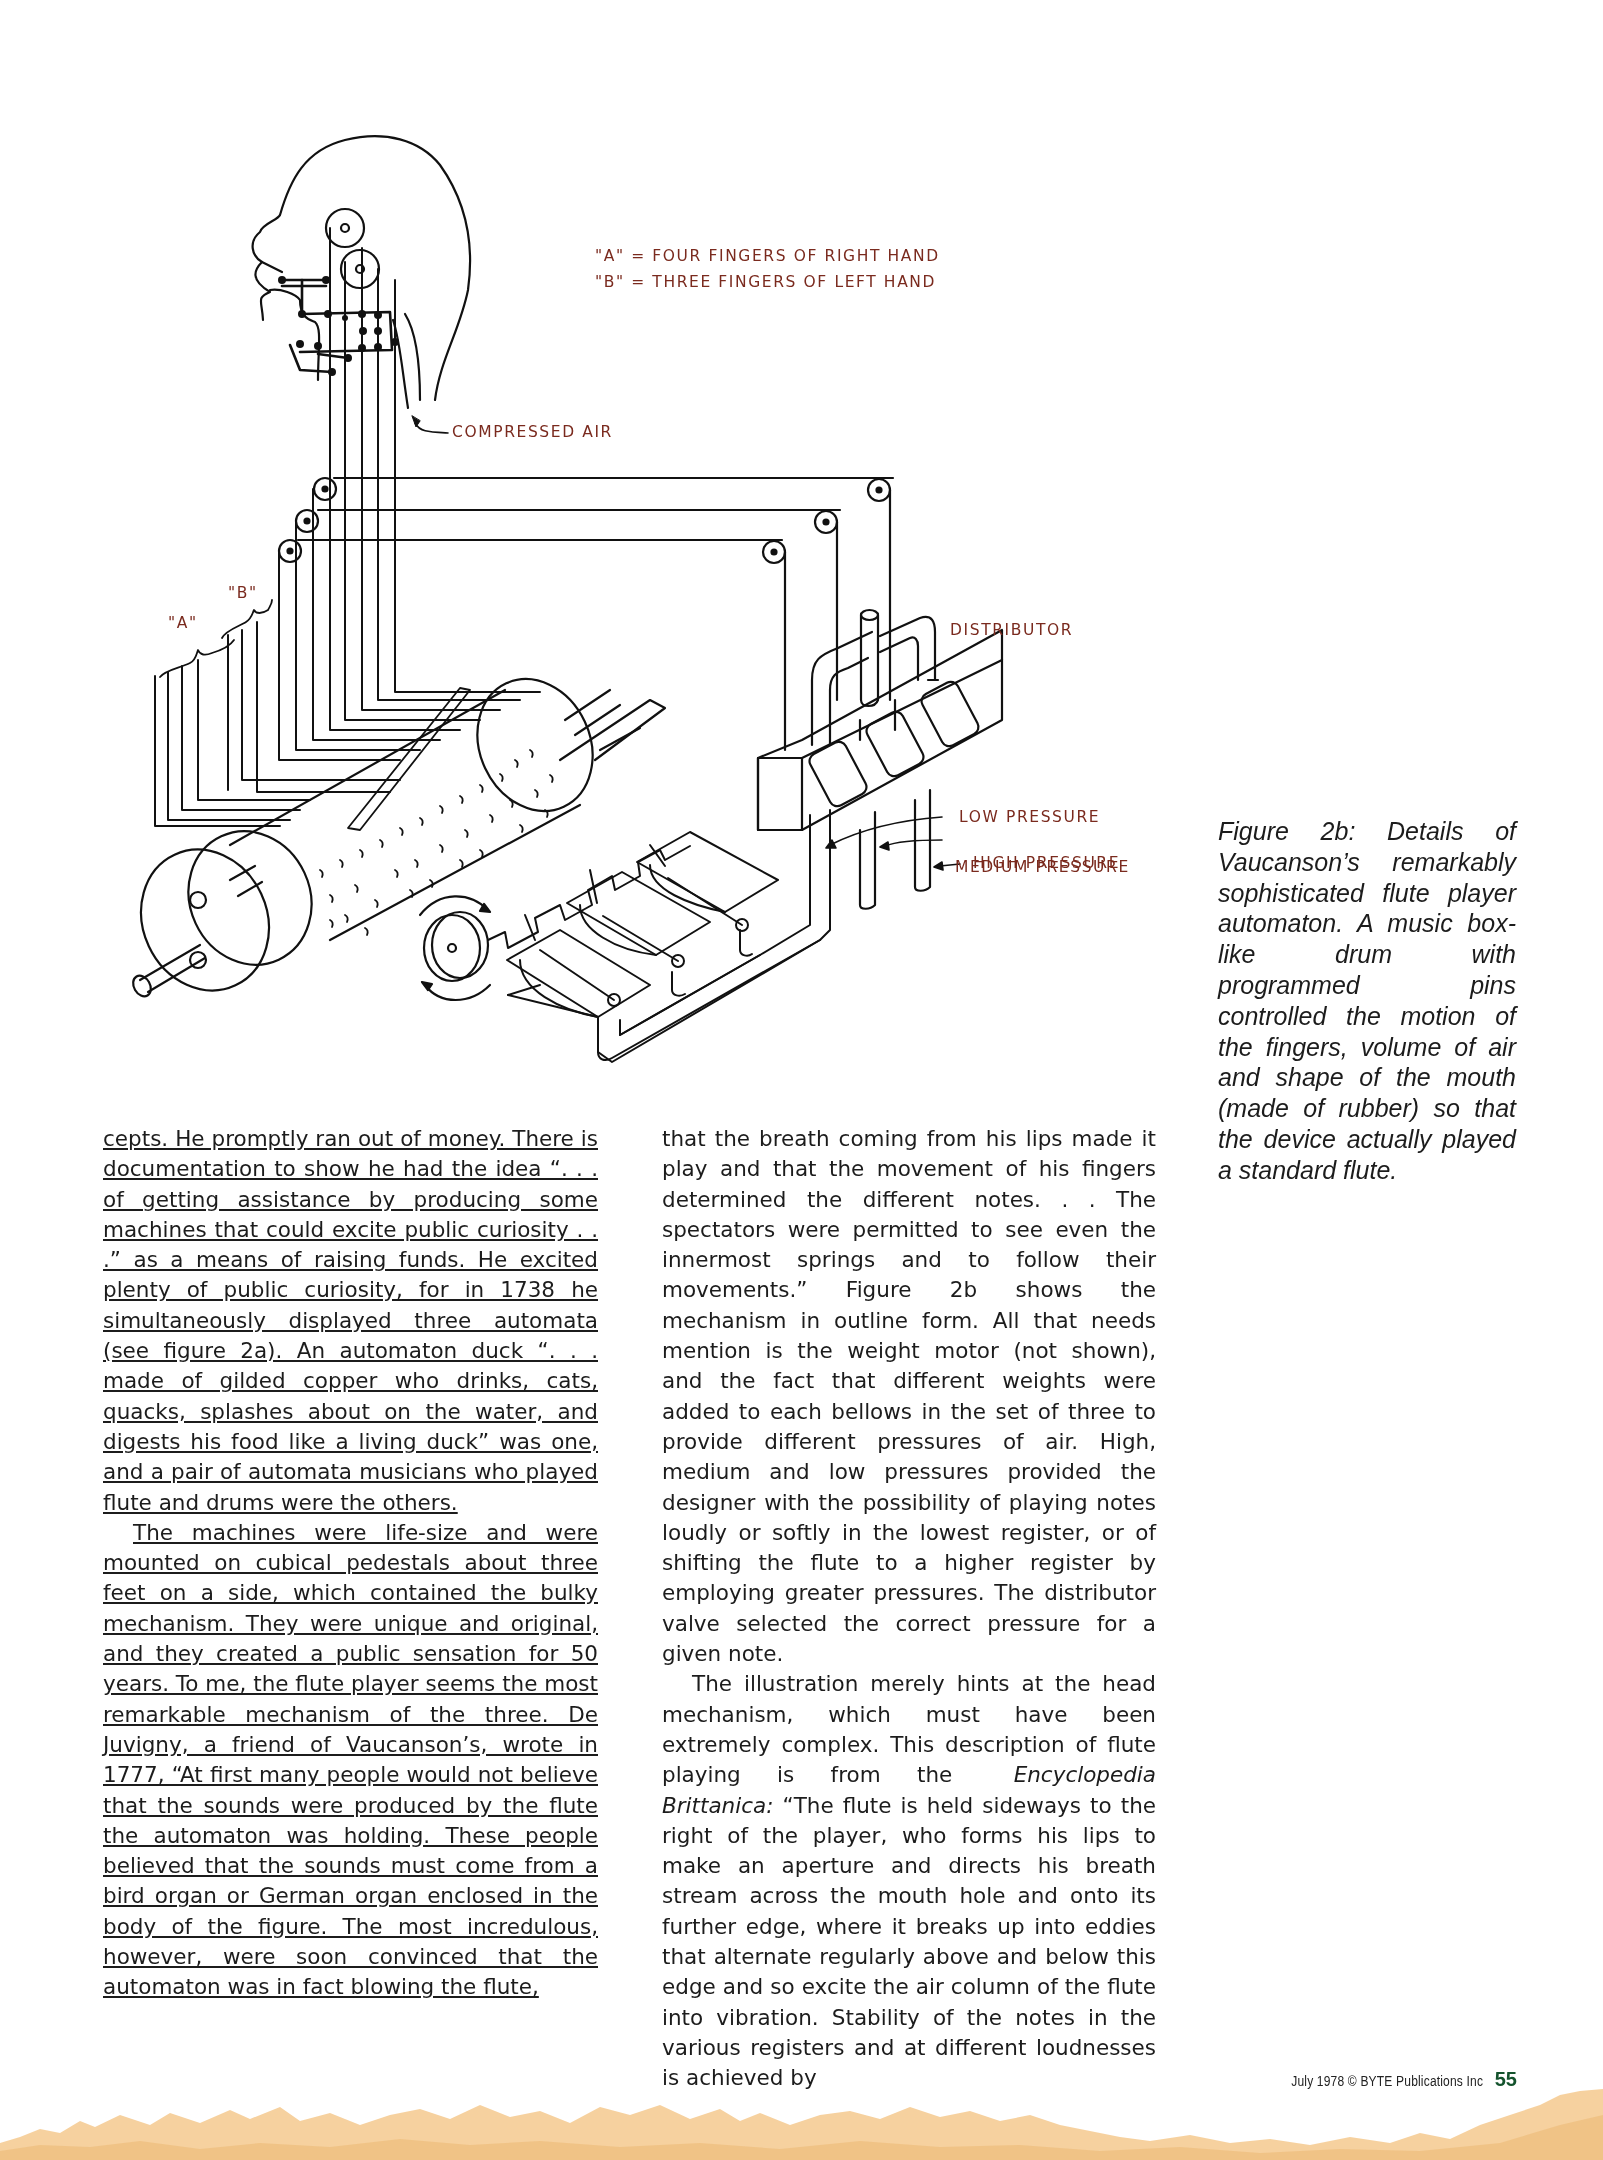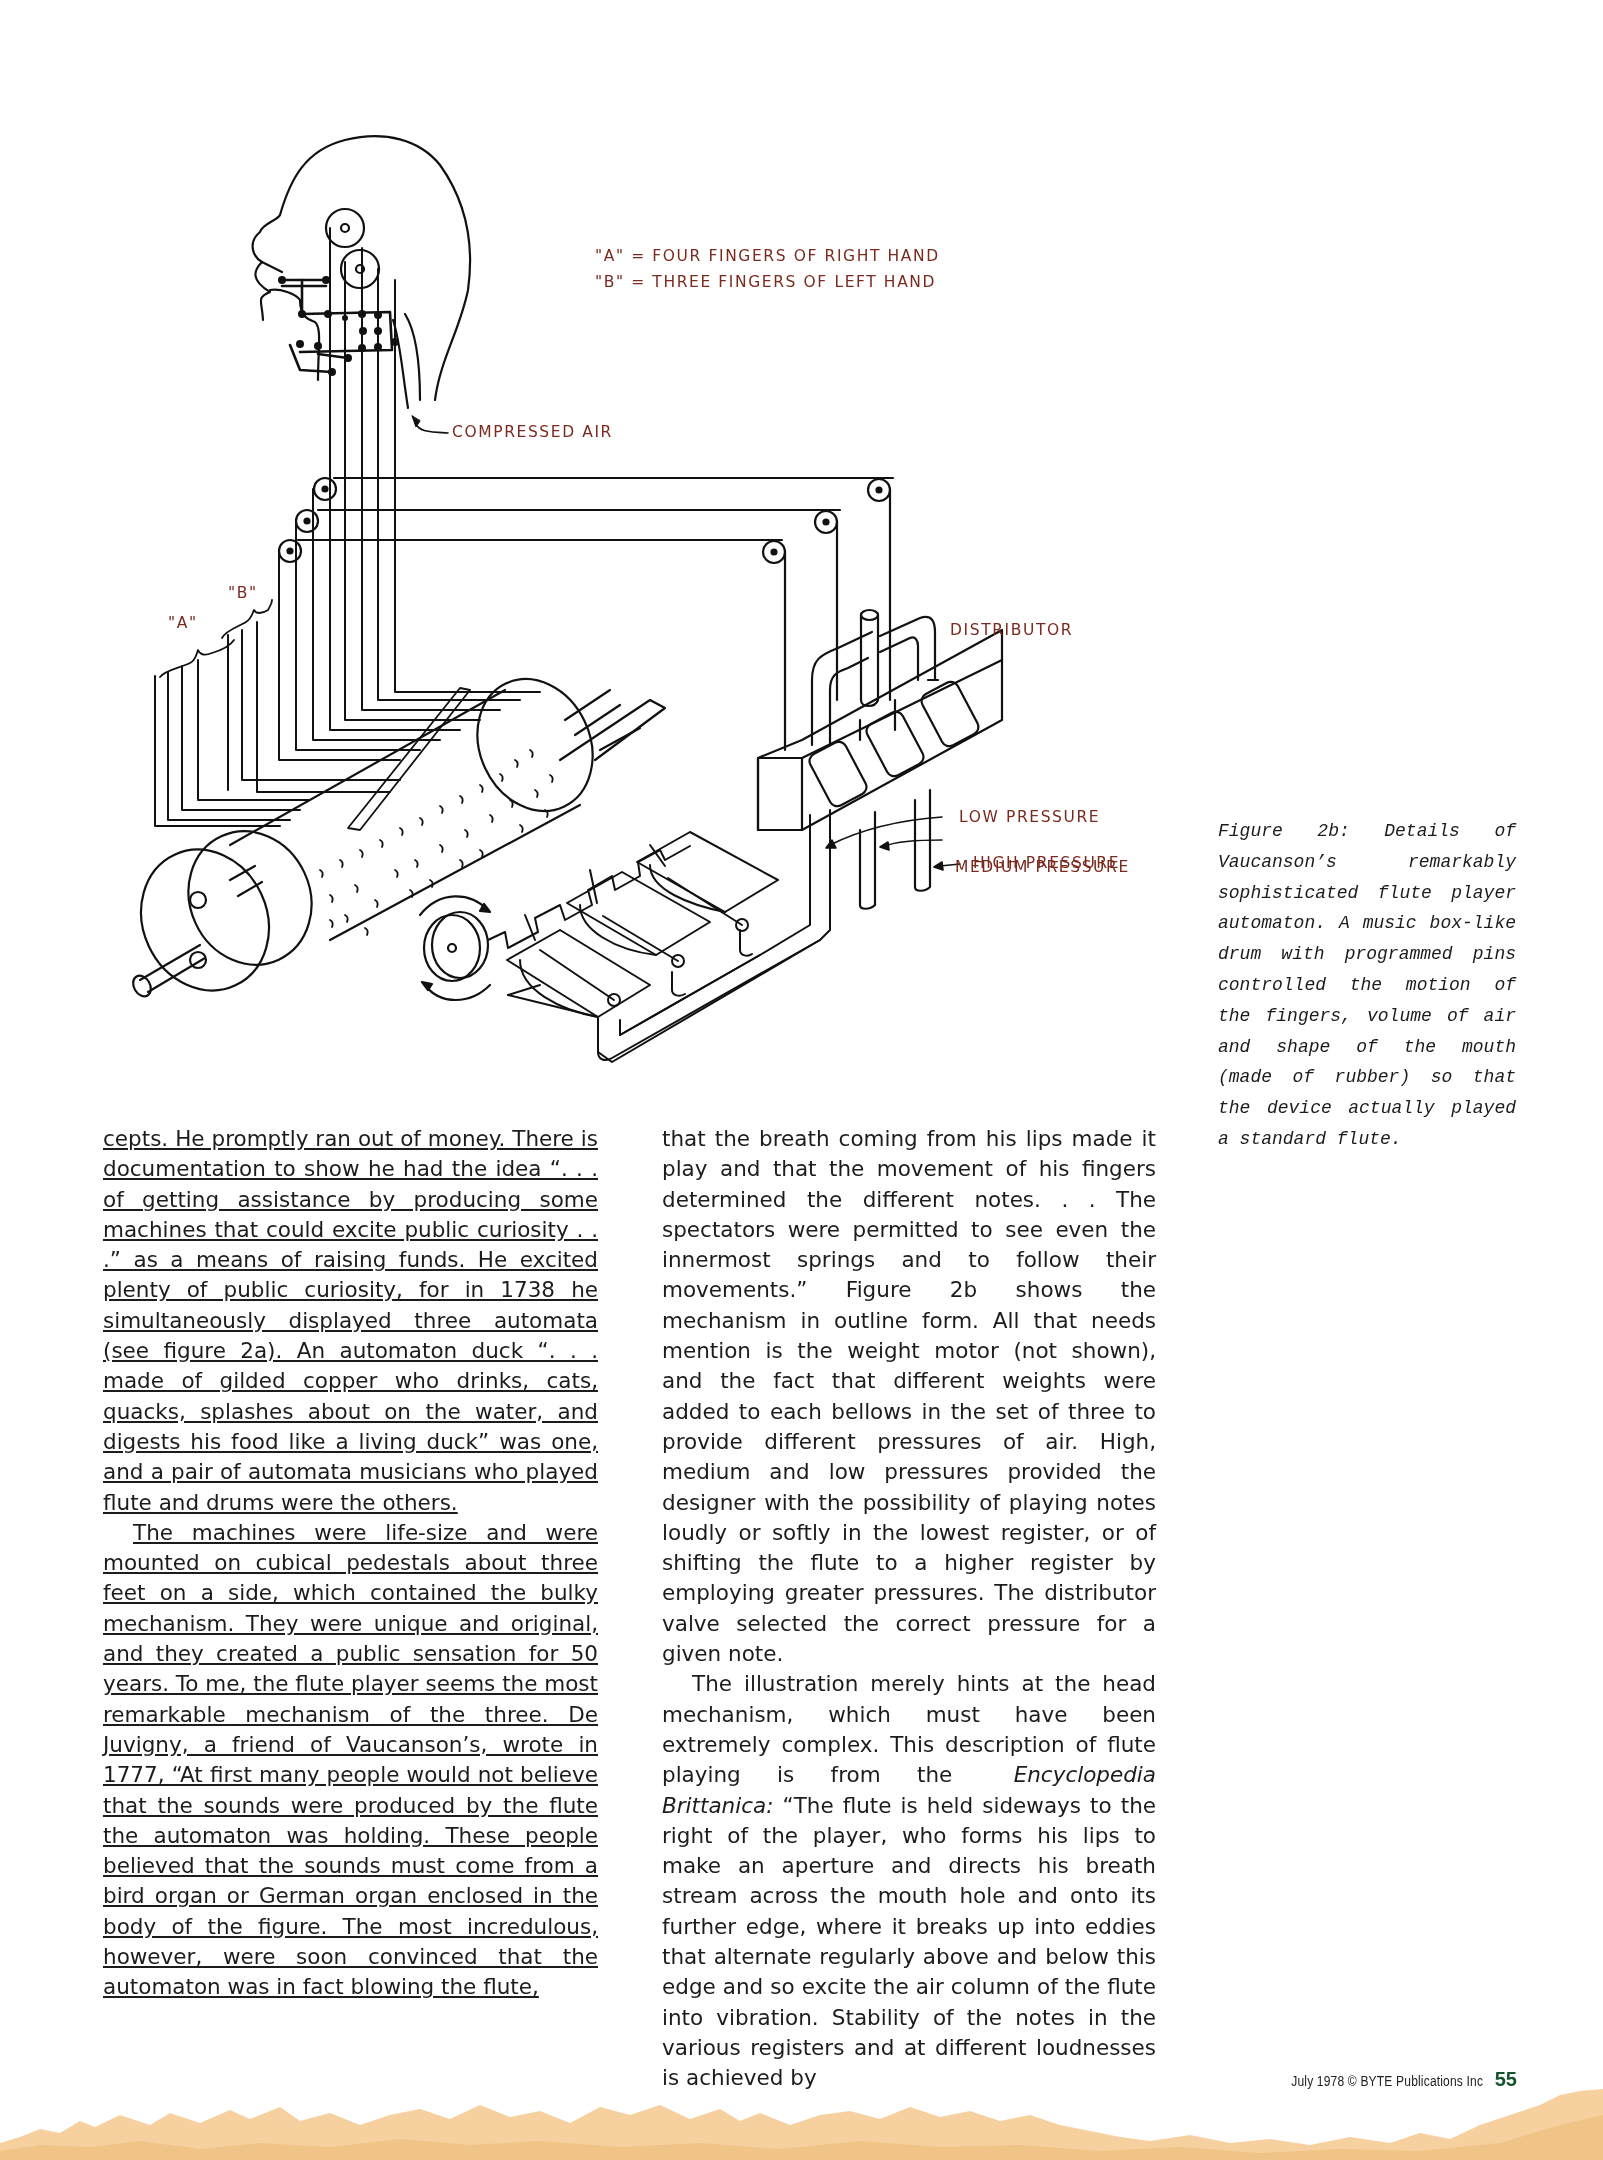--- a/index.html
+++ b/index.html
@@ -6,21 +6,21 @@
   body { width: 1603px; height: 2160px; position: relative; overflow: hidden; font-family: "DejaVu Sans", sans-serif; color: #1a1a1a; }
   #figure { position: absolute; left: 0; top: 0; width: 1603px; height: 1090px; }
   #figure svg { position: absolute; left: 0; top: 0; }
   .lbl { position: absolute; font-family: "DejaVu Sans", sans-serif; font-size: 15.5px; letter-spacing: 1.6px; color: #7a2a1e; white-space: nowrap; line-height: 1; }
   .col { position: absolute; font-family: "DejaVu Sans", sans-serif; font-size: 21.5px; line-height: 30.3px; color: #1c1c1c; text-align: justify; }
   .col p { margin: 0; }
   .col p.indent { text-indent: 30px; }
   .col .just-last { text-align-last: left; }
   #col1 { left: 103px; top: 1124px; width: 495px; text-decoration: underline; }
   #col2 { left: 662px; top: 1124px; width: 494px; }
-  #caption { position: absolute; left: 1218px; top: 816px; width: 298px; font-family: Liberation Mono, monospace; font-style: italic; font-size: 18px; line-height: 30.8px; color: #1c1c1c; text-align: justify; }
+  #caption { position: absolute; left: 1218px; top: 816px; width: 298px; font-family: Liberation Sans, sans-serif; font-style: italic; font-size: 25px; line-height: 30.8px; color: #1c1c1c; text-align: justify; }
   #caption p { margin: 0; text-align-last: left; }
   #footer { position: absolute; right: 86px; top: 2068px; white-space: nowrap; display: flex; align-items: baseline; gap: 12px; }
   #footer .credit { font-family: "Liberation Sans", sans-serif; font-size: 14px; color: #222; letter-spacing: 0.2px; transform: scaleX(0.86); transform-origin: right center; display: inline-block; }
   #footer .page { font-family: "Liberation Sans", sans-serif; font-weight: bold; font-size: 20px; color: #14532d; }
   #torn-edge { position: absolute; left: 0; bottom: 0; width: 1603px; height: 75px; }
   em.ref { font-style: italic; margin-left: 25px; }
 </style>
 </head>
 <body>
 

